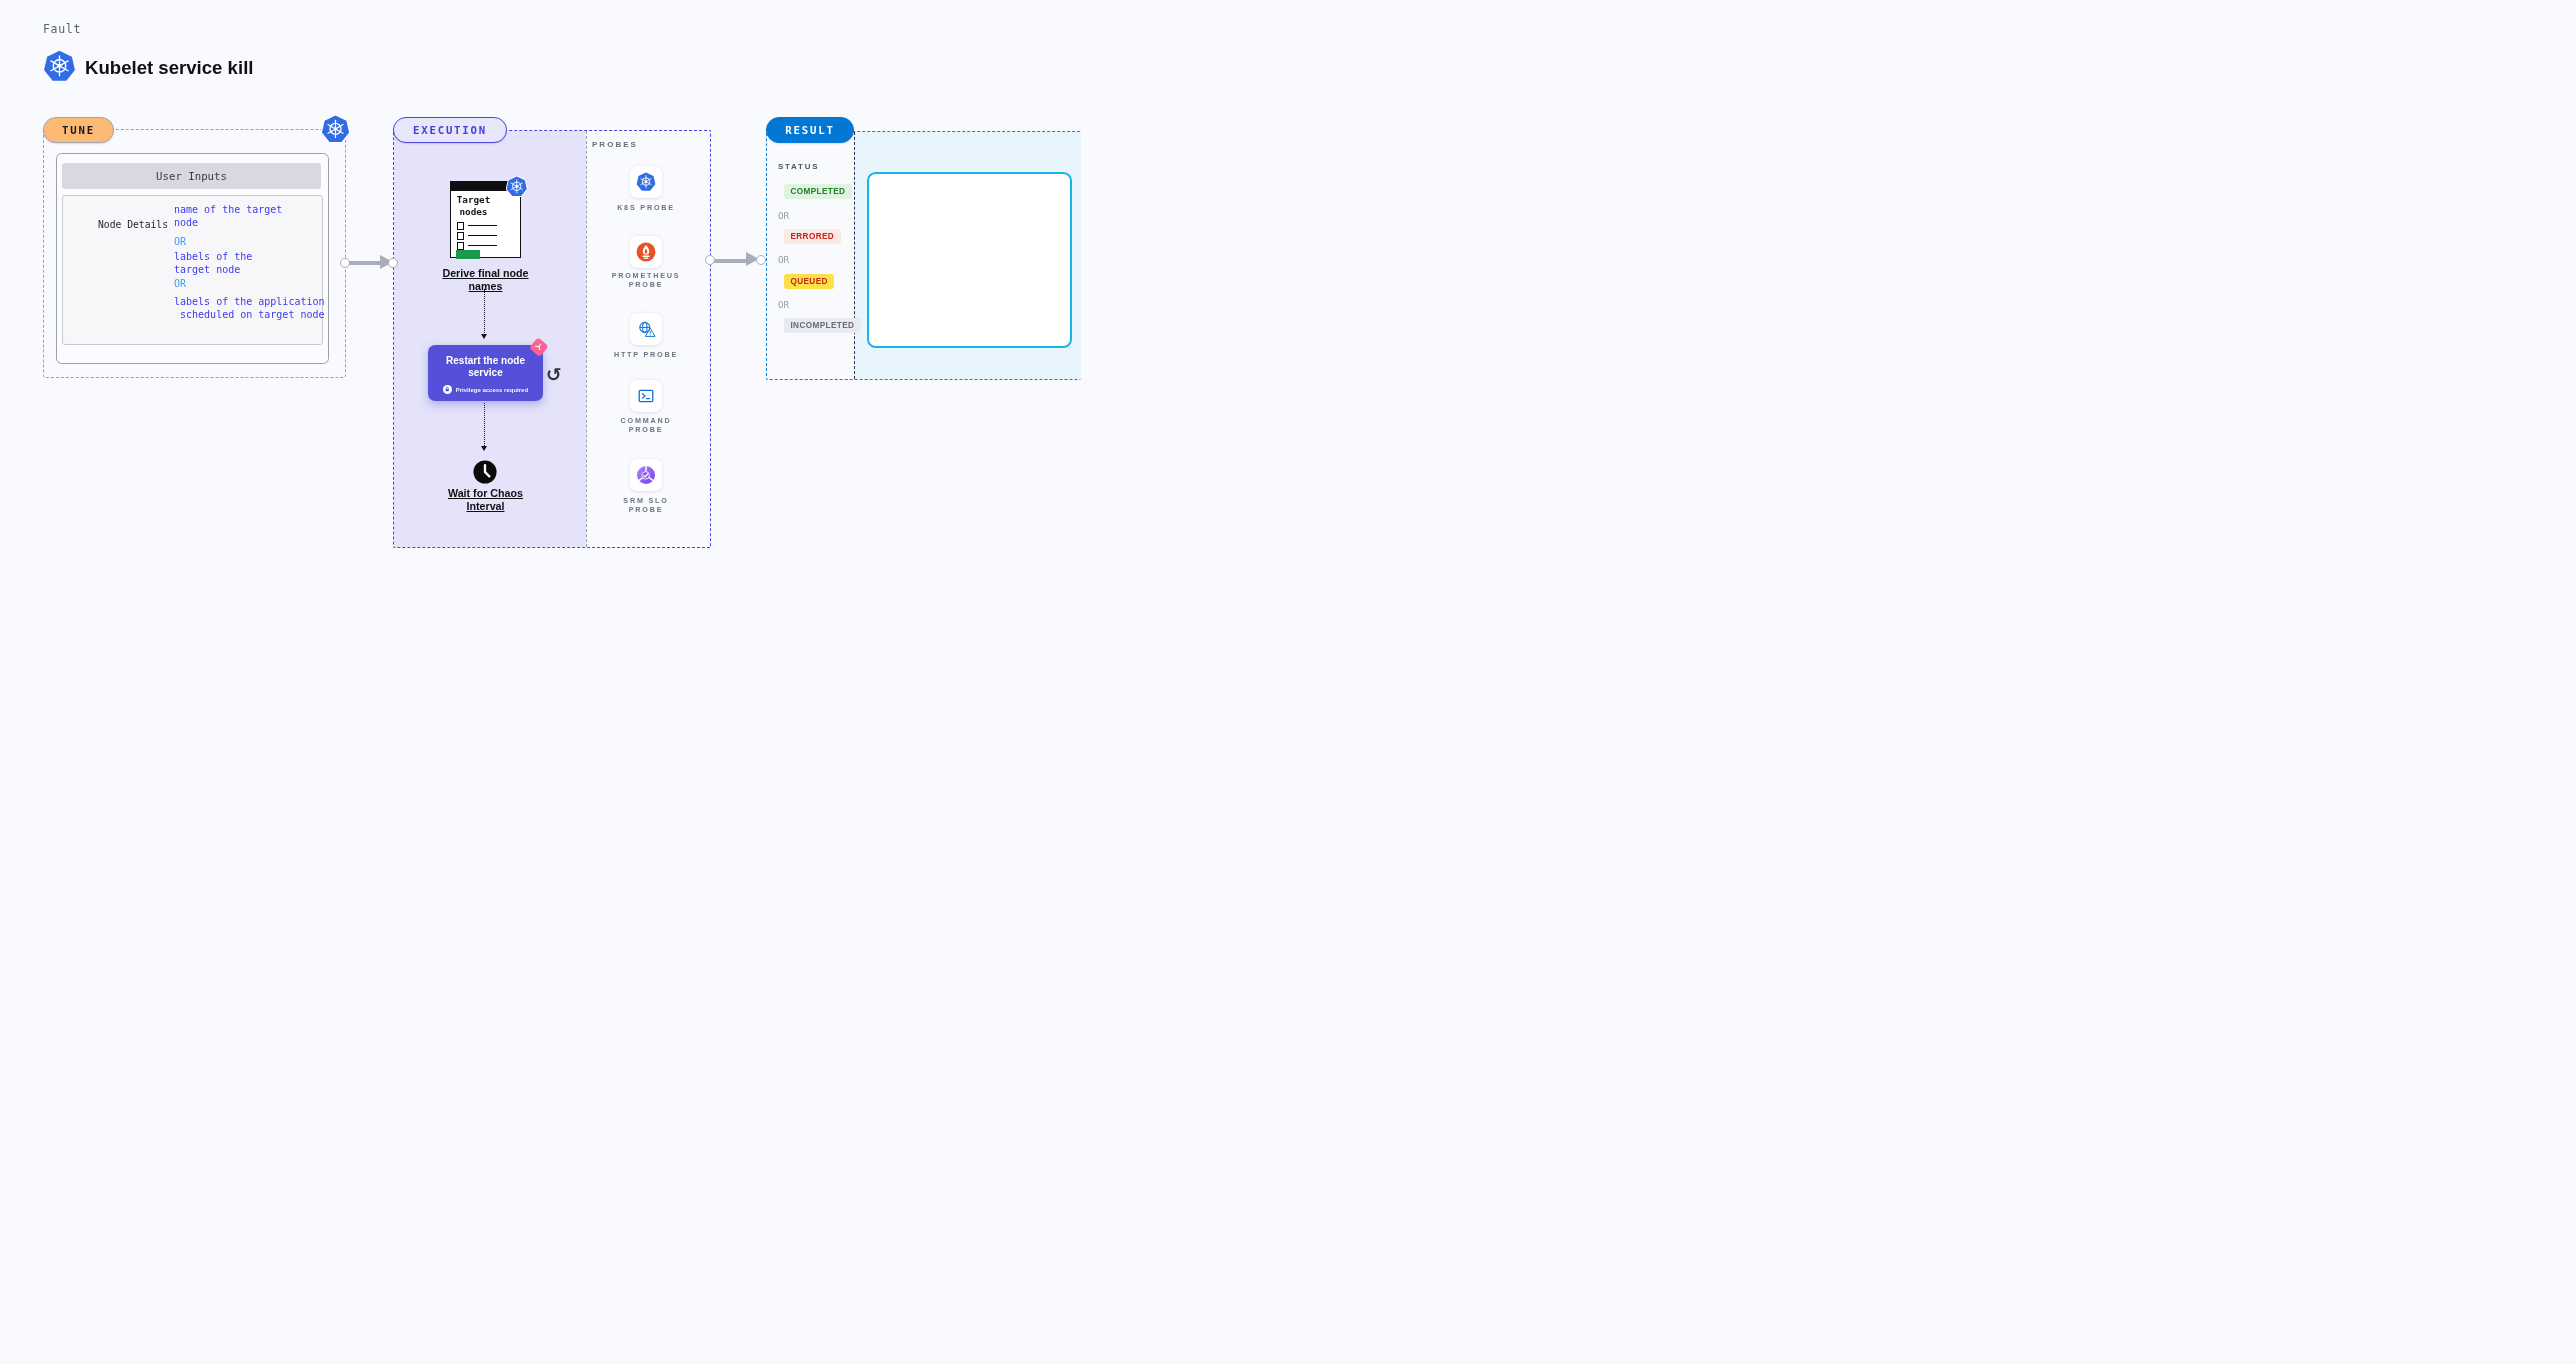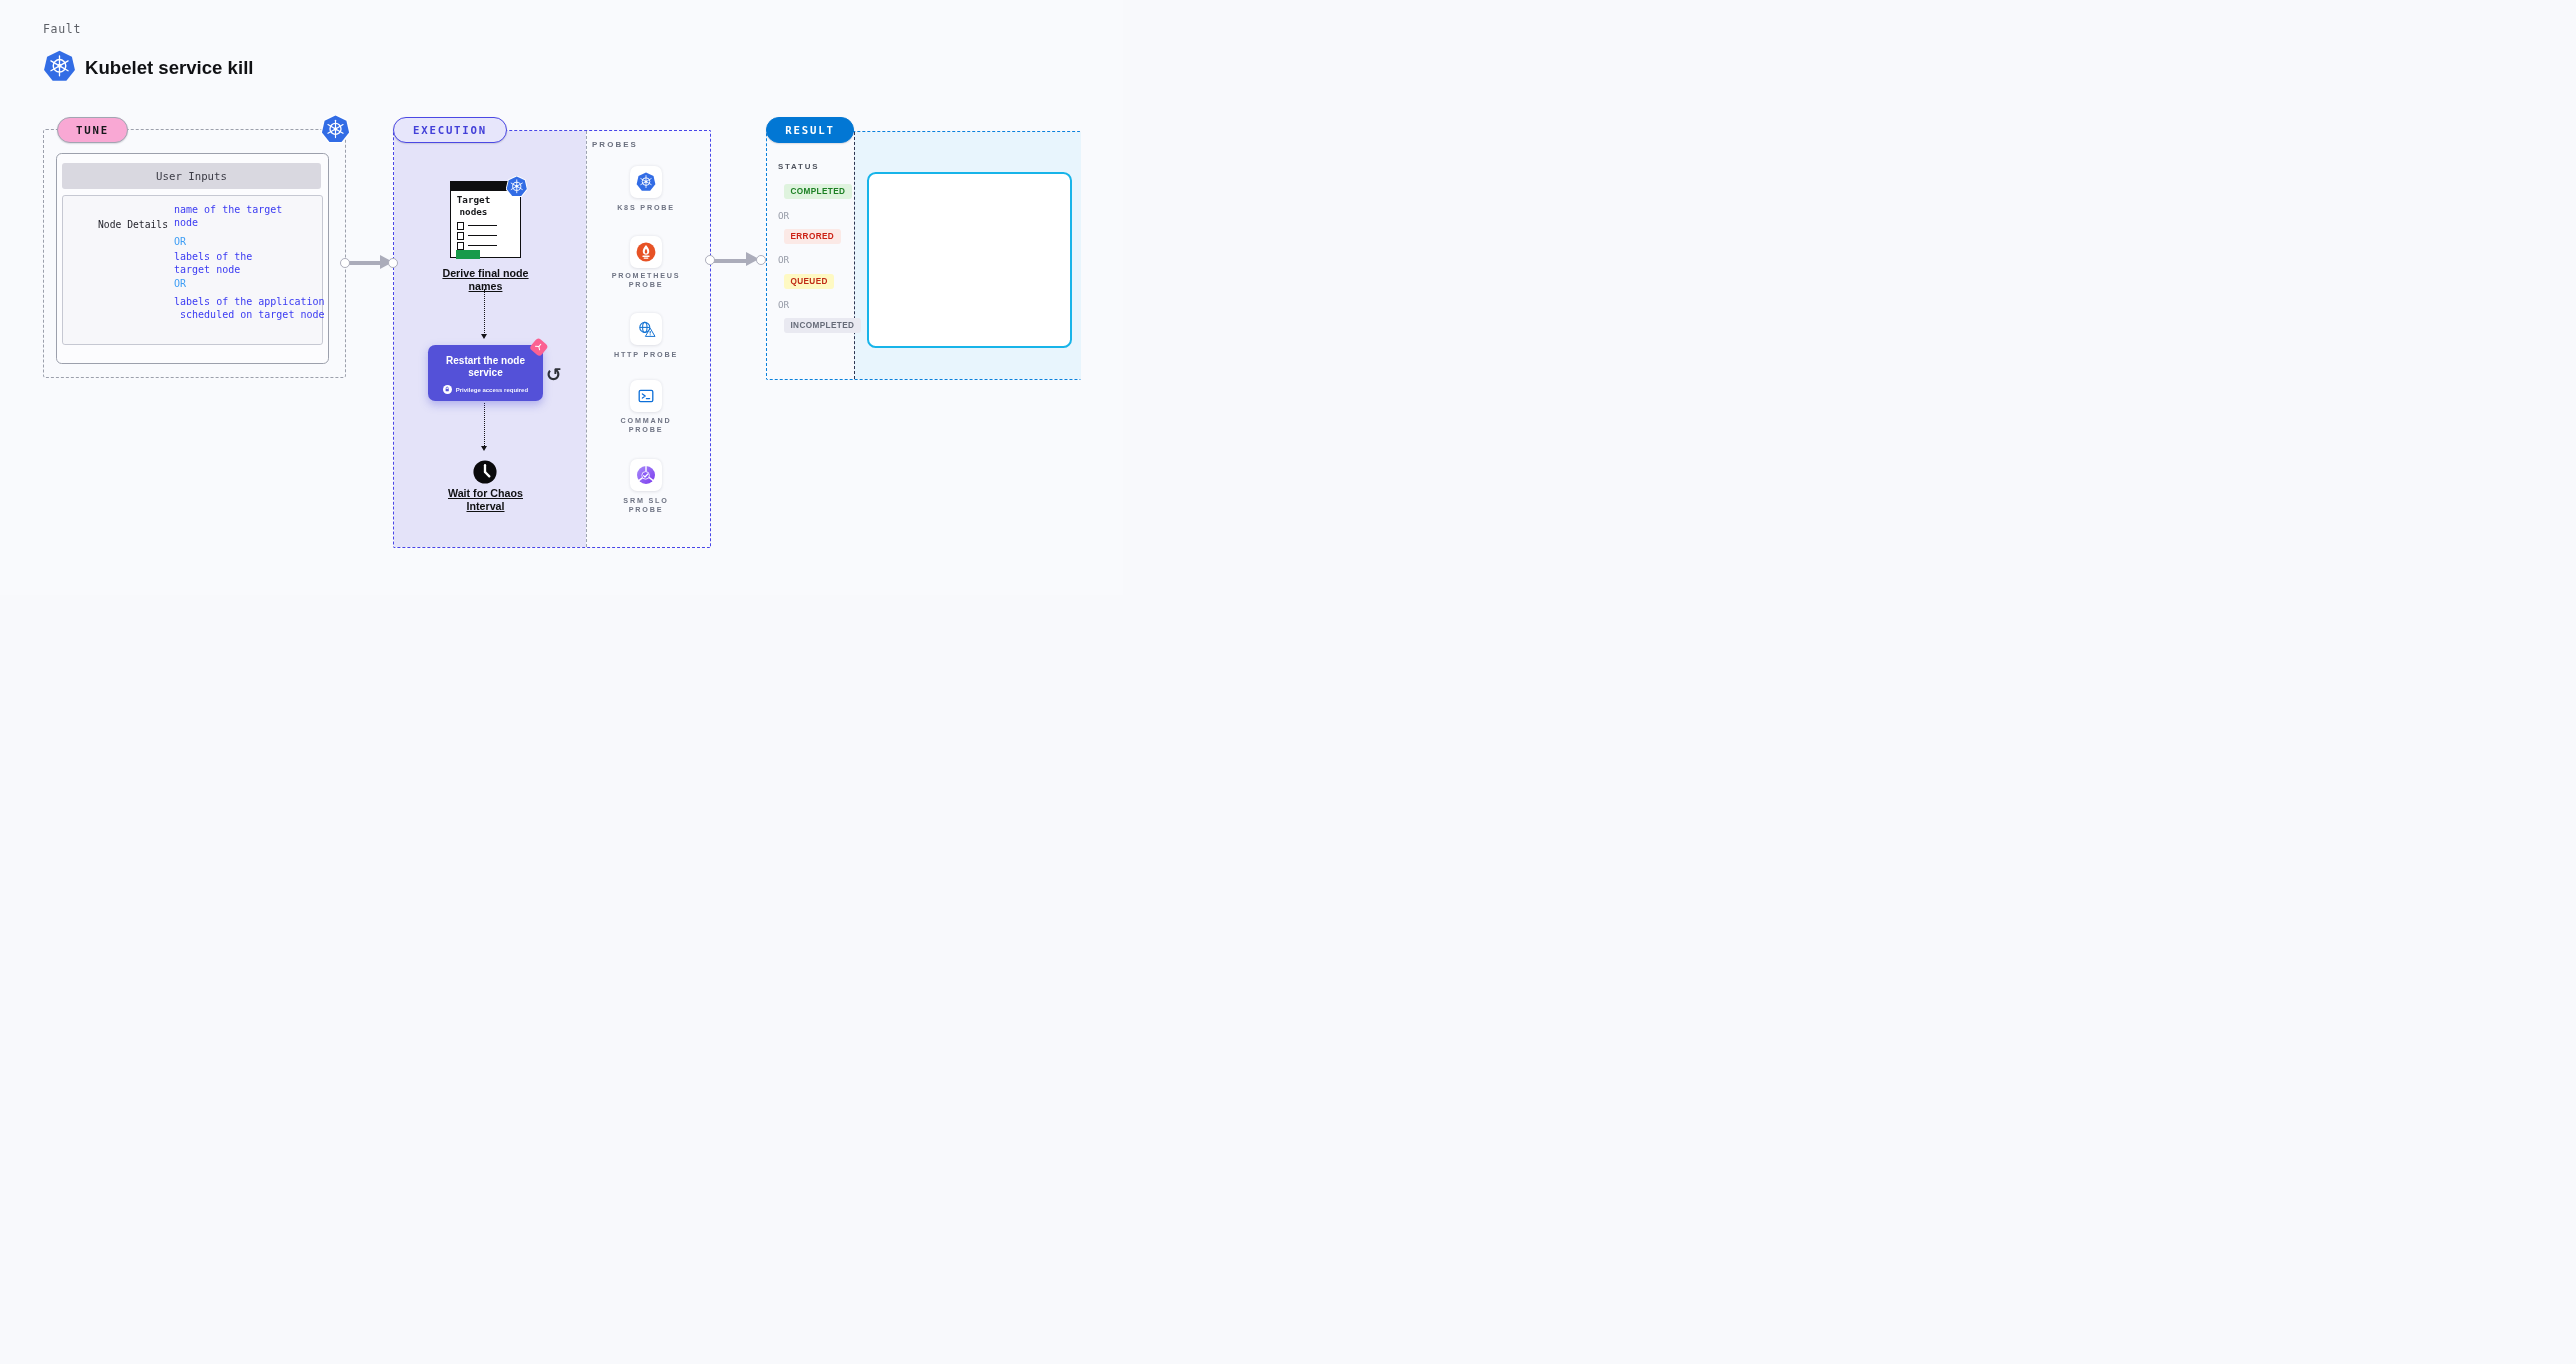--- a/index.html
+++ b/index.html
@@ -10,21 +10,21 @@
 
   
   .eyebrow{left:43px;top:21.5px;font-size:11.5px;color:#5c5f66;letter-spacing:0.7px;}
   .page-title{left:85px;top:57px;font-size:18.6px;font-weight:800;color:#101114;}
   .hdr-logo{left:43px;top:50px;width:33px;height:33px;}
 
   
   .pill{position:absolute;height:24px;border-radius:13px;display:flex;align-items:center;justify-content:center;
         font-family:"DejaVu Sans Mono","Liberation Mono",monospace;font-weight:bold;font-size:10.7px;letter-spacing:1.8px;
         box-shadow:0 0.7px 1.4px rgba(40,40,60,.18);z-index:5;}
-  .pill-tune{left:43px;top:117px;width:69px;background:#f9a8d4;border:1.8px solid #a2a5b2;color:#17181c;margin-left:14px;}
+  .pill-tune{left:43px;top:117px;width:69px;background:#fdba74;border:1.8px solid #a2a5b2;color:#17181c;}
   .pill-exec{left:393px;top:117px;width:112px;background:#e7e6fb;border:1.8px solid #4b48e4;color:#4340d8;text-align:center;}
   .pill-result{left:766px;top:117px;width:86px;background:#0277d4;border:1.8px solid #0277d4;color:#ffffff;}
 
   
   .tune-box{left:43px;top:129px;width:301px;height:247px;border:1.4px dashed #9ca0ac;border-radius:2.9px;}
   .exec-box{left:393px;top:130px;width:316px;height:416px;border:1.4px dashed #4845e8;border-radius:1.4px;}
   .exec-lav{left:0;top:0;width:192px;height:100%;background:#e4e3f9;}
   .probes-pane{left:192px;top:0;width:124px;height:100%;border-left:1.4px dashed #9ca3af;}
   .result-box{left:766px;top:131px;width:313px;height:247px;border:1.4px dashed #0a81dc;border-radius:1.4px;}
   .result-cyan{left:87px;top:0;width:226px;height:100%;background:#e8f5fd;border-left:1.4px dashed #2c3350;}
@@ -332,21 +332,21 @@
   <div class="abs result-box">
     <div class="abs result-cyan"></div>
   </div>
   <div class="pill pill-result">RESULT</div>
 
   <div class="abs status-title">STATUS</div>
   <div class="badge" style="top: 184px; color: rgb(29, 128, 36); background-color: rgb(223, 243, 222);">COMPLETED</div>
   <div class="or-gray mono" style="top:210px">OR</div>
   <div class="badge" style="top: 229px; color: rgb(204, 32, 20); background-color: rgb(251, 233, 230);">ERRORED</div>
   <div class="or-gray mono" style="top:254px">OR</div>
-  <div class="badge" style="top: 274px; color: rgb(192, 43, 22); background-color: #fef9c3;">QUEUED</div>
+  <div class="badge" style="top: 274px; color: rgb(192, 43, 22); background-color: #fde047;">QUEUED</div>
   <div class="or-gray mono" style="top:299px">OR</div>
   <div class="badge" style="top: 318px; color: rgb(102, 107, 120); background-color: rgb(233, 233, 241); text-align: right;">INCOMPLETED</div>
 
   <div class="abs out-card"></div>
   <div class="abs out-head mono">Output</div>
 
   <div class="out-row row-metrics">
     <div class="out-label mono" style="top:7.2px">Metrics</div>
     <div class="metrics-value mono">chaos metrics</div>
   </div>

